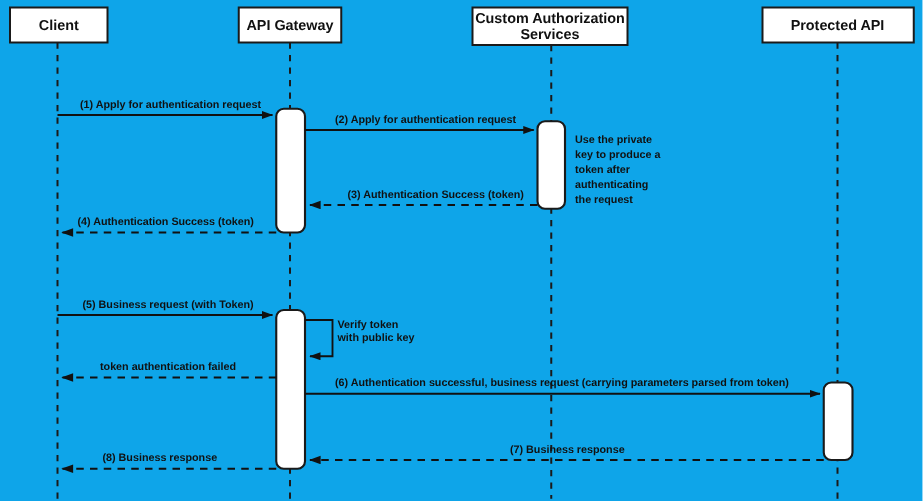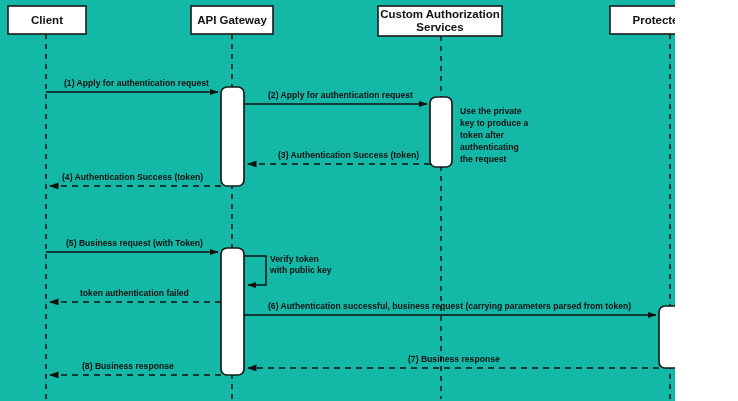--- a/index.html
+++ b/index.html
@@ -2,23 +2,23 @@
 <html><head>
 <meta charset="utf-8">
 <style>
   html, body {
     margin: 0;
     padding: 0;
     background: #ffffff;
   }
   #diagram-root {
     position: relative;
-    width: 675px;
+    width: 738px;
     height: 401px;
-    background: #14b8a6;
+    background: #0ea5e9;
     font-family: "Liberation Sans", sans-serif;
     overflow: hidden;
   }
   svg#seq-svg {
     position: absolute;
     top: 0;
     left: 0;
     width: 738px;
     height: 401px;
   }

